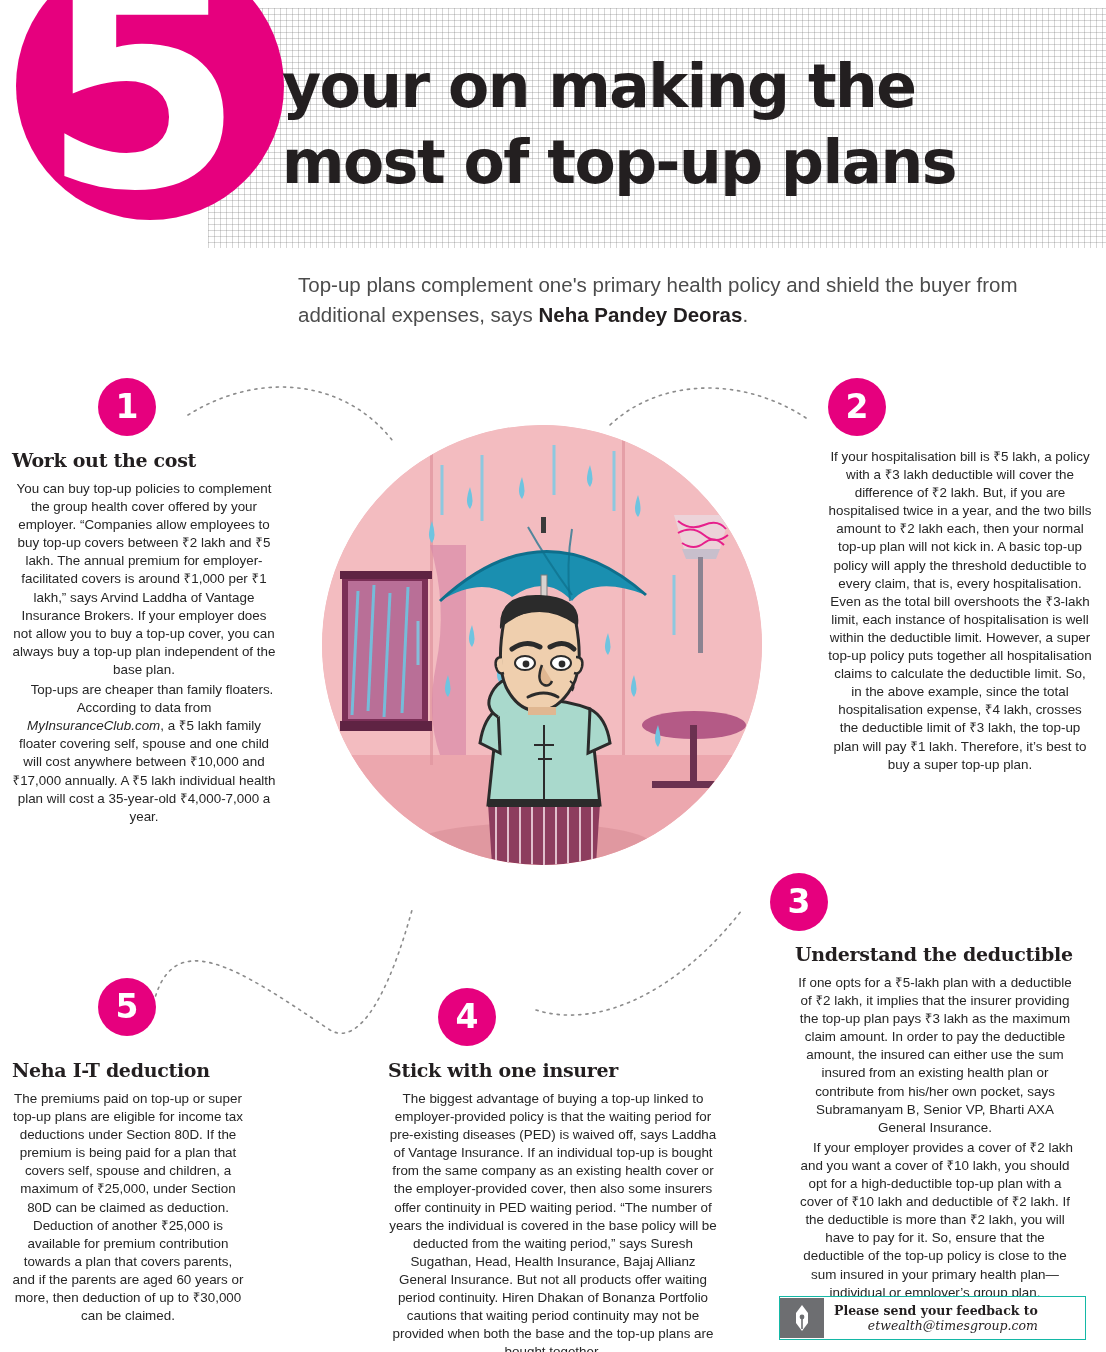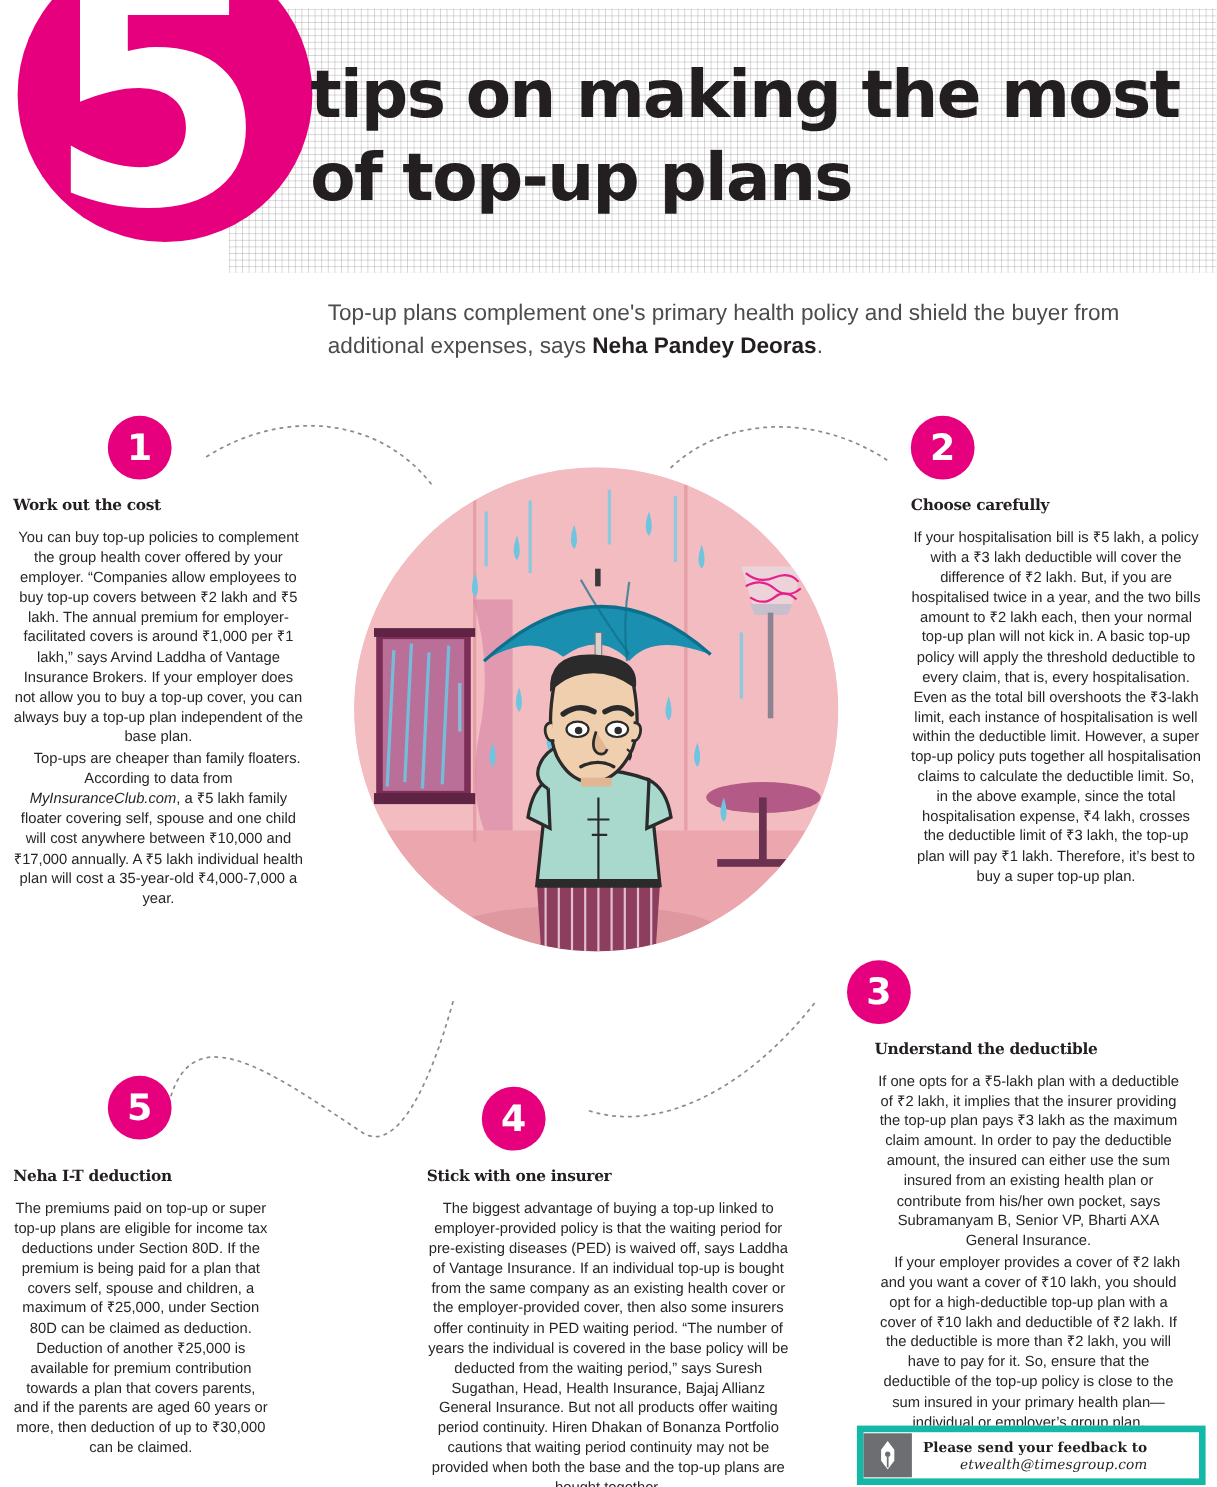--- a/index.html
+++ b/index.html
@@ -29,48 +29,48 @@
   .dots{position:absolute;left:0;top:330px;width:1106px;height:1040px;}
 
   
   .badge{position:absolute;width:58px;height:58px;border-radius:50%;
     background:#e6007e;color:#fff;font-family:"DejaVu Sans",sans-serif;
     font-weight:bold;font-size:33px;line-height:58px;text-align:center;}
 
   
   .tip{position:absolute;}
   .tip h3{margin:0 0 8px 0;font-family:"DejaVu Serif",serif;font-weight:bold;
-    font-size:14px;line-height:24px;letter-spacing:-.3px;color:#231f20;}
+    font-size:19px;line-height:24px;letter-spacing:-.3px;color:#231f20;}
   .tip p{margin:0;font-size:13.4px;line-height:18.1px;color:#262626;
     text-align:center;}
   .tip p.ind{text-indent:16px;margin-top:2px;}
   .tip p i{}
 
   
   .illus{position:absolute;left:322px;top:425px;width:440px;height:440px;
     border-radius:50%;overflow:hidden;background:#f2b9bd;}
   .illus svg{display:block;}
 
   
   .fb{position:absolute;left:779px;top:1296px;width:305px;height:42px;
-    border:6px solid #14b8a6;background:#fff;display:flex;align-items:center;}
+    border:1px solid #14b8a6;background:#fff;display:flex;align-items:center;}
   .fb-ico{width:44px;height:40px;background:#6d6e71;display:flex;
     align-items:center;justify-content:center;}
   .fb-txt{padding-left:10px;}
   .fb-txt .l1{font-family:"DejaVu Serif",serif;font-weight:bold;font-size:12.5px;color:#231f20;}
   .fb-txt .l2{font-family:"DejaVu Serif",serif;font-style:italic;font-size:12.5px;color:#231f20;text-align:right;}
 </style>
 </head>
 <body>
 
 <div class="hdr">
   <div class="hdr-grid"></div>
   <div class="hdr-dot"></div>
   <div class="big5">5</div>
-  <div class="hdr-title">tips on making the most of top-up plans</div>
+  <div class="hdr-title">your on making the most of top-up plans</div>
   <div class="hdr-sub">
     <span>Top-up plans complement one's primary health policy and shield the buyer from additional expenses, says </span><b>Neha Pandey Deoras</b><span>.</span>
   </div>
 </div>
 
 <svg class="dots" viewBox="0 0 1106 1040">
   <g fill="none" stroke="#8c8c8c" stroke-width="1.6" stroke-dasharray="2.2 5" stroke-linecap="round">
     <path d="M188 85 C 260 40, 345 50, 392 110"></path>
     <path d="M800 90 C 760 52, 690 42, 640 70" opacity="0"></path>
     <path d="M806 88 C 742 46, 660 48, 610 95"></path>
@@ -85,21 +85,20 @@
 <div class="badge" style="left:438px;top:988px;">4</div>
 <div class="badge" style="left:98px;top:978px;">5</div>
 
 <div class="tip" style="left:12px;top:448px;width:264px;">
   <h3>Work out the cost</h3>
   <p>You can buy top-up policies to complement the group health cover offered by your employer. “Companies allow employees to buy top-up covers between ₹2 lakh and ₹5 lakh. The annual premium for employer-facilitated covers is around ₹1,000 per ₹1 lakh,” says Arvind Laddha of Vantage Insurance Brokers. If your employer does not allow you to buy a top-up cover, you can always buy a top-up plan independent of the base plan.</p>
   <p class="ind"><span>Top-ups are cheaper than family floaters. According to data from </span><i>MyInsuranceClub.com</i><span>, a ₹5 lakh family floater covering self, spouse and one child will cost anywhere between ₹10,000 and ₹17,000 annually. A ₹5 lakh individual health plan will cost a 35-year-old ₹4,000-7,000 a year.</span></p>
 </div>
 
 <div class="tip" style="left:828px;top:448px;width:264px;">
-  <h3>Choose carefully</h3>
   <p>If your hospitalisation bill is ₹5 lakh, a policy with a ₹3 lakh deductible will cover the difference of ₹2 lakh. But, if you are hospitalised twice in a year, and the two bills amount to ₹2 lakh each, then your normal top-up plan will not kick in. A basic top-up policy will apply the threshold deductible to every claim, that is, every hospitalisation. Even as the total bill overshoots the ₹3-lakh limit, each instance of hospitalisation is well within the deductible limit. However, a super top-up policy puts together all hospitalisation claims to calculate the deductible limit. So, in the above example, since the total hospitalisation expense, ₹4 lakh, crosses the deductible limit of ₹3 lakh, the top-up plan will pay ₹1 lakh. Therefore, it’s best to buy a super top-up plan.</p>
 </div>
 
 <div class="tip" style="left:795px;top:942px;width:280px;">
   <h3>Understand the deductible</h3>
   <p>If one opts for a ₹5-lakh plan with a deductible of ₹2 lakh, it implies that the insurer providing the top-up plan pays ₹3 lakh as the maximum claim amount. In order to pay the deductible amount, the insured can either use the sum insured from an existing health plan or contribute from his/her own pocket, says Subramanyam B, Senior VP, Bharti AXA General Insurance.</p>
   <p class="ind">If your employer provides a cover of ₹2 lakh and you want a cover of ₹10 lakh, you should opt for a high-deductible top-up plan with a cover of ₹10 lakh and deductible of ₹2 lakh. If the deductible is more than ₹2 lakh, you will have to pay for it. So, ensure that the deductible of the top-up policy is close to the sum insured in your primary health plan—individual or employer’s group plan.</p>
 </div>
 
 <div class="tip" style="left:388px;top:1058px;width:330px;">

